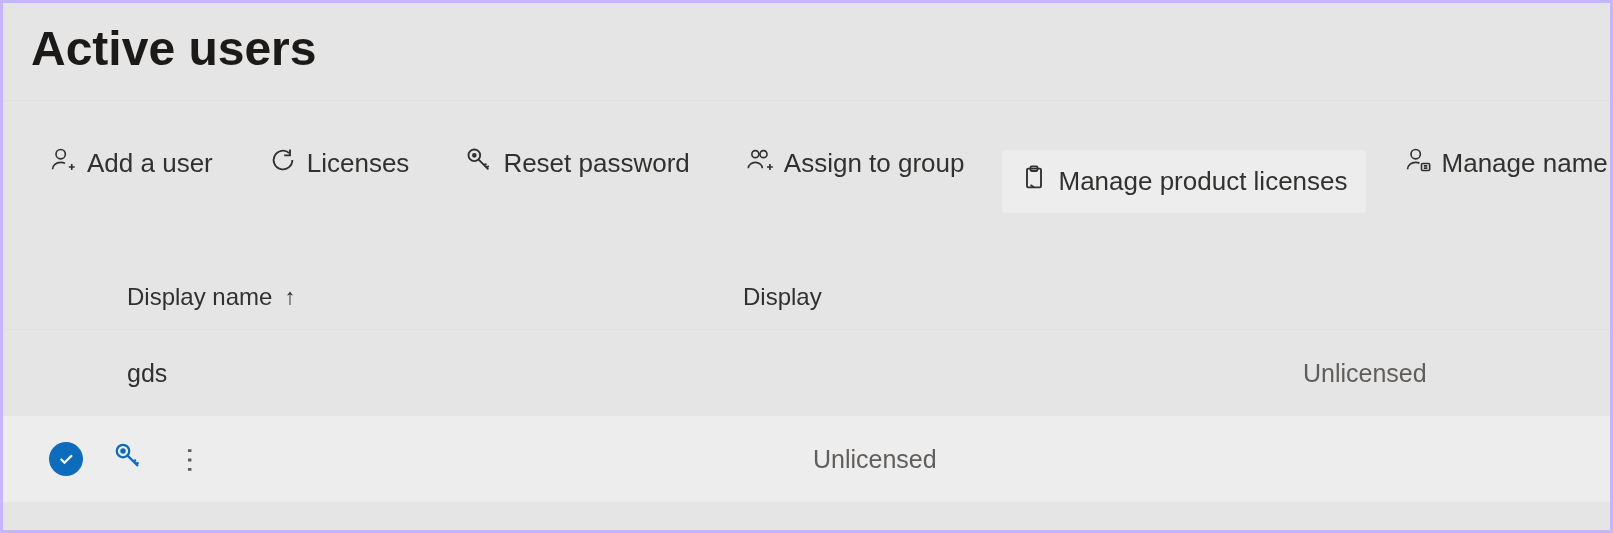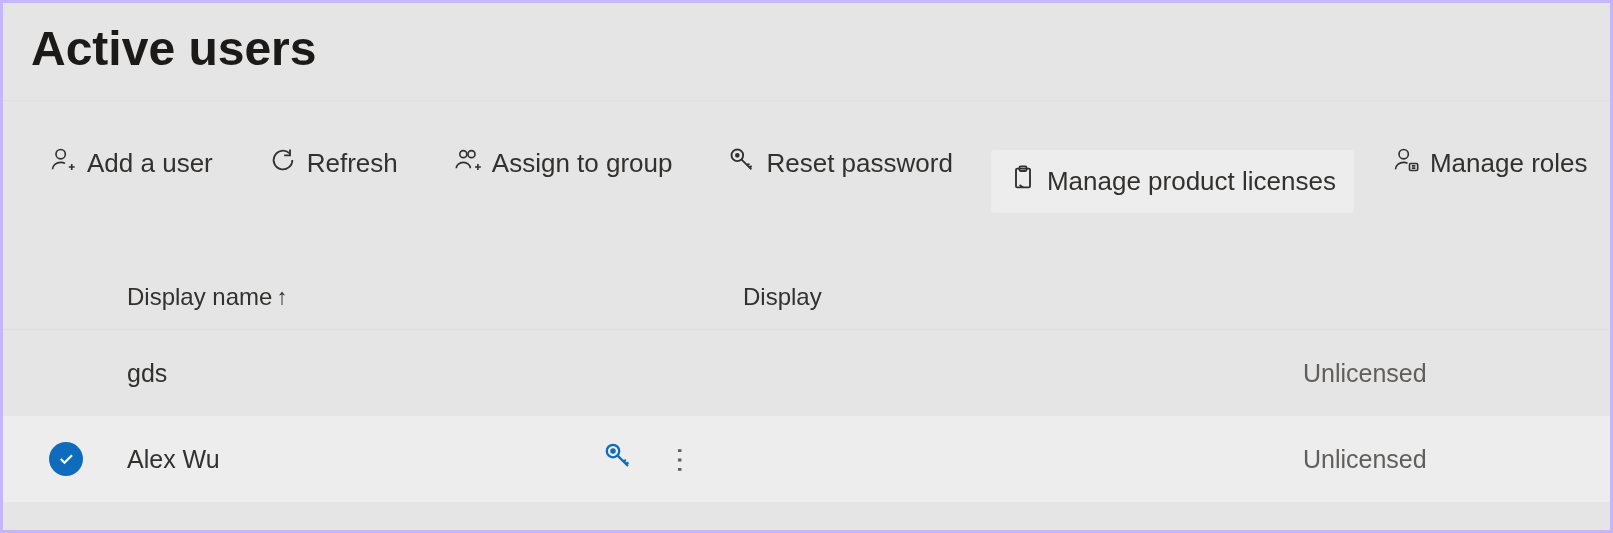--- a/index.html
+++ b/index.html
@@ -58,21 +58,21 @@
     .table-header {
       display: flex;
       align-items: center;
       padding: 28px 0 18px 0;
       border-bottom: 1px solid #e1dfdd;
       font-size: 24px;
       color: #323130;
       margin-top: 30px;
     }
     .col-check { width: 110px; flex-shrink: 0; }
-    .col-name { width: 490px; flex-shrink: 0; display: flex; align-items: center; gap: 4px; padding-left: 14px;}
+    .col-name { width: 490px; flex-shrink: 0; display: flex; align-items: center; gap: 12px; padding-left: 14px;}
     .col-actions { width: 140px; flex-shrink: 0; display: flex; align-items: center; gap: 34px; }
     .col-user { width: 560px; flex-shrink: 0; }
     .col-lic { flex: 1; }
     .sort-arrow { font-size: 22px; }
     .table-row {
       display: flex;
       align-items: center;
       height: 86px;
       font-size: 25px;
     }
@@ -119,67 +119,67 @@
       <span>Add a user</span>
     </div>
 
     <div class="toolbar-btn">
       <span>
         <svg viewBox="0 0 24 24" fill="none" stroke="#323130" stroke-width="1.6">
           <path d="M20 12a8 8 0 1 1-2.6-5.9"></path>
           <path d="M18 3v5h-5"></path>
         </svg>
       </span>
-      <span>Refresh</span>
+      <span>Licenses</span>
+    </div>
+
+    <div class="toolbar-btn">
+      <span>
+        <svg viewBox="0 0 24 24" fill="none" stroke="#323130" stroke-width="1.6">
+          <circle cx="8" cy="8" r="5"></circle>
+          <circle cx="8" cy="8" r="1.2" fill="#323130"></circle>
+          <path d="M11.5 11.5L20 20M16 16l2.5-0.5M18 18l2.5-0.5"></path>
+        </svg>
+      </span>
+      <span>Reset password</span>
     </div>
 
     <div class="toolbar-btn">
       <span>
         <svg viewBox="0 0 24 24" fill="none" stroke="#323130" stroke-width="1.4">
           <circle cx="8" cy="7" r="3"></circle>
           <circle cx="15" cy="7" r="3"></circle>
           <path d="M2 19c0-2.8 2.7-5 6-5s6 2.2 6 5"></path>
           <path d="M18 18h5M20.5 15.5v5"></path>
         </svg>
       </span>
       <span>Assign to group</span>
     </div>
 
-    <div class="toolbar-btn">
-      <span>
-        <svg viewBox="0 0 24 24" fill="none" stroke="#323130" stroke-width="1.6">
-          <circle cx="8" cy="8" r="5"></circle>
-          <circle cx="8" cy="8" r="1.2" fill="#323130"></circle>
-          <path d="M11.5 11.5L20 20M16 16l2.5-0.5M18 18l2.5-0.5"></path>
-        </svg>
-      </span>
-      <span>Reset password</span>
-    </div>
-
     <div class="toolbar-btn active">
       <span>
         <svg viewBox="0 0 24 24" fill="none" stroke="#323130" stroke-width="1.6">
           <rect x="6" y="4" width="12" height="16" rx="1"></rect>
           <rect x="9" y="2" width="6" height="4" rx="1"></rect>
           <path d="M9 18l3 2"></path>
         </svg>
       </span>
       <span>Manage product licenses</span>
     </div>
 
     <div class="toolbar-btn">
       <span>
         <svg viewBox="0 0 24 24" fill="none" stroke="#323130" stroke-width="1.4">
           <circle cx="10" cy="7" r="4"></circle>
           <path d="M3 20c0-3.3 3.1-6 7-6 1.2 0 2.3.2 3.3.7"></path>
           <rect x="15" y="15" width="7" height="6" rx="1"></rect>
           <path d="M17 17h3M17 19h3"></path>
         </svg>
       </span>
-      <span>Manage roles</span>
+      <span>Manage name</span>
     </div>
   </div>
 
   <div class="table-header">
     <div class="col-check"></div>
     <div class="col-name">
       <span>Display name</span>
       <span class="sort-arrow">↑</span>
     </div>
     <div class="col-actions"></div>
@@ -202,23 +202,20 @@
     </div>
   </div>
 
   <div class="table-row selected">
     <div class="col-check">
       <div class="check-circle">
         <svg width="18" height="18" viewBox="0 0 24 24" fill="none" stroke="#ffffff" stroke-width="3">
           <path d="M5 12l5 5L20 7"></path>
         </svg>
       </div>
-    </div>
-    <div class="col-name">
-      <span>Alex Wu</span>
     </div>
     <div class="col-actions">
       <span class="row-icon">
         <svg viewBox="0 0 24 24" fill="none" stroke="#0f6cbd" stroke-width="1.8">
           <circle cx="8" cy="8" r="5"></circle>
           <circle cx="8" cy="8" r="1.3" fill="#0f6cbd"></circle>
           <path d="M11.5 11.5L20 20M16 16l2.5-0.5M18 18l2.5-0.5"></path>
         </svg>
       </span>
       <span class="more-dots">⋯</span>

